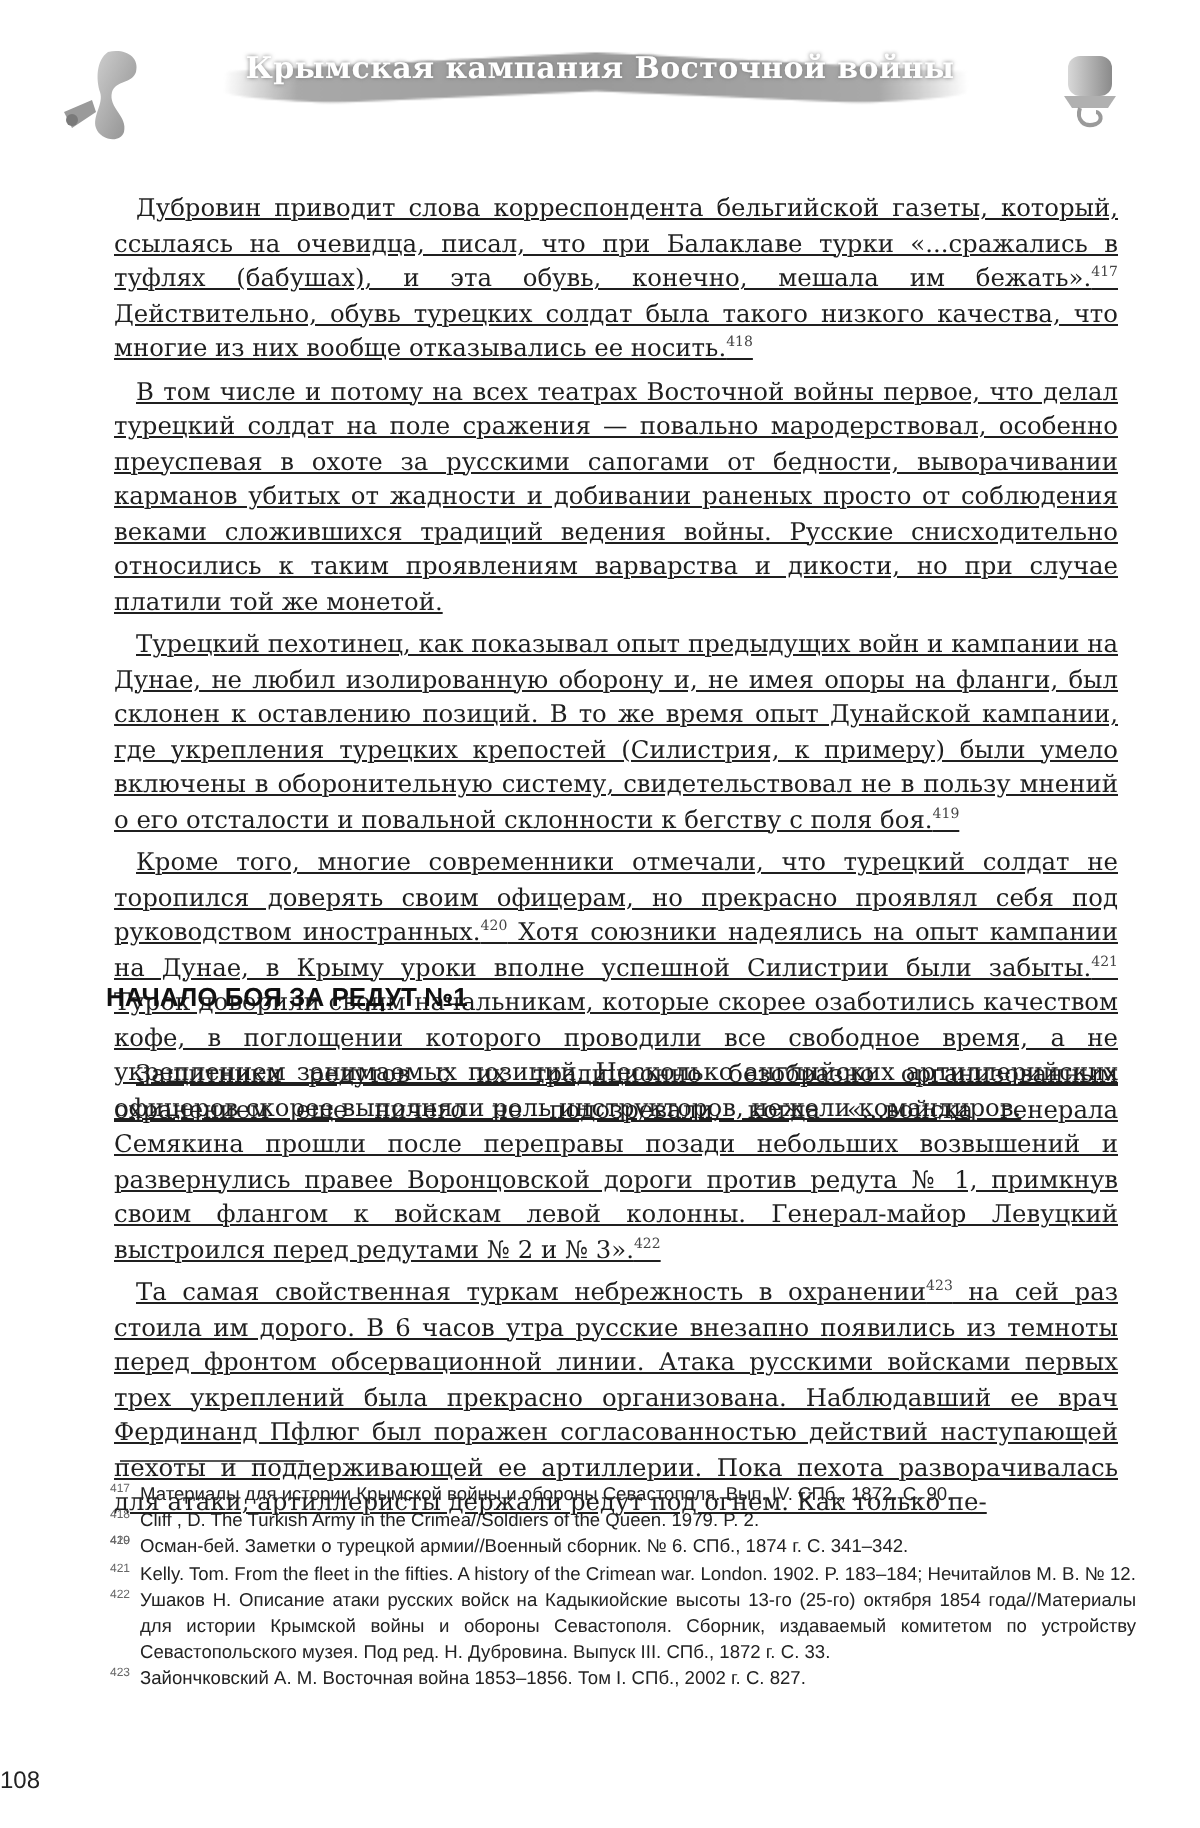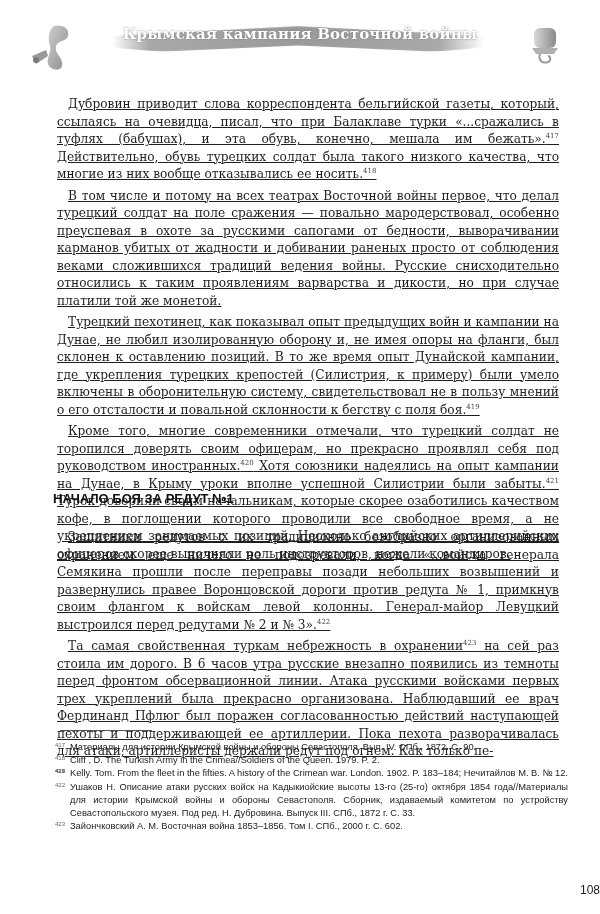--- a/index.html
+++ b/index.html
@@ -37,21 +37,21 @@
       color: #111;
     }
     .fn-rule { position: absolute; left: 60px; top: 730px; width: 92px; height: 1px; background: #555; }
     .footnotes {
       position: absolute; left: 58px; top: 741px; width: 510px;
       font-family: "Liberation Sans", sans-serif; font-size: 9.3px; line-height: 13.2px; color: #222;
     }
     .fn { position: relative; padding-left: 12px; text-align: justify; }
     .fn .num { position: absolute; left: -3px; top: -2px; font-size: 6px; color: #666; }
     .page-number {
-      position: absolute; left: 0; top: 883px; width: 600px; text-align: right;
+      position: absolute; left: 0; top: 883px; width: 600px; text-align: left;
       font-family: "Liberation Sans", sans-serif; font-size: 12px; color: #222;
     }
   </style>
 </head>
 <body>
 
 <div class="header">
   <svg class="scroll-left" viewBox="0 0 50 48">
     <defs>
       <linearGradient id="gl" x1="0" x2="1" y1="0" y2="1">
@@ -90,19 +90,19 @@
 <div class="text" style="top:525px;">
   <p><span>Защитники редутов с их традиционно безобразно организованным охранением еще ничего не подозревали, когда «...войска генерала Семякина прошли после переправы позади небольших возвышений и развернулись правее Воронцовской дороги против редута № 1, примкнув своим флангом к войскам левой колонны. Генерал-майор Левуцкий выстроился перед редутами № 2 и № 3».</span><sup>422</sup></p>
   <p><span>Та самая свойственная туркам небрежность в охранении</span><sup>423</sup><span> на сей раз стоила им дорого. В 6 часов утра русские внезапно появились из темноты перед фронтом обсервационной линии. Атака русскими войсками первых трех укреплений была прекрасно организована. Наблюдавший ее врач Фердинанд Пфлюг был поражен согласованностью действий наступающей пехоты и поддерживающей ее артиллерии. Пока пехота разворачивалась для атаки, артиллеристы держали редут под огнем. Как только пе-</span></p>
 </div>
 
 <div class="fn-rule"></div>
 <div class="footnotes">
   <div class="fn"><span class="num">417</span><span>Материалы для истории Крымской войны и обороны Севастополя. Вып. IV. СПб., 1872. С. 90.</span></div>
   <div class="fn"><span class="num">418</span><span>Cliff , D. The Turkish Army in the Crimea//Soldiers of the Queen. 1979. P. 2.</span></div>
   <div class="fn"><span class="num">419</span></div>
-  <div class="fn"><span class="num">420</span></div>
+  <div class="fn"><span class="num">420</span><span>Осман-бей. Заметки о турецкой армии//Военный сборник. № 6. СПб., 1874 г. С. 341–342.</span></div>
   <div class="fn"><span class="num">421</span><span>Kelly. Tom. From the fleet in the fifties. A history of the Crimean war. London. 1902. P. 183–184; Нечитайлов М. В. № 12.</span></div>
   <div class="fn"><span class="num">422</span><span>Ушаков Н. Описание атаки русских войск на Кадыкиойские высоты 13-го (25-го) октября 1854 года//Материалы для истории Крымской войны и обороны Севастополя. Сборник, издаваемый комитетом по устройству Севастопольского музея. Под ред. Н. Дубровина. Выпуск III. СПб., 1872 г. С. 33.</span></div>
-  <div class="fn"><span class="num">423</span><span>Зайончковский А. М. Восточная война 1853–1856. Том I. СПб., 2000 г. С. 602.</span></div>
+  <div class="fn"><span class="num">423</span><span>Зайончковский А. М. Восточная война 1853–1856. Том I. СПб., 2002 г. С. 827.</span></div>
 </div>
 
 <div class="page-number">108</div>
 
 </body></html>

